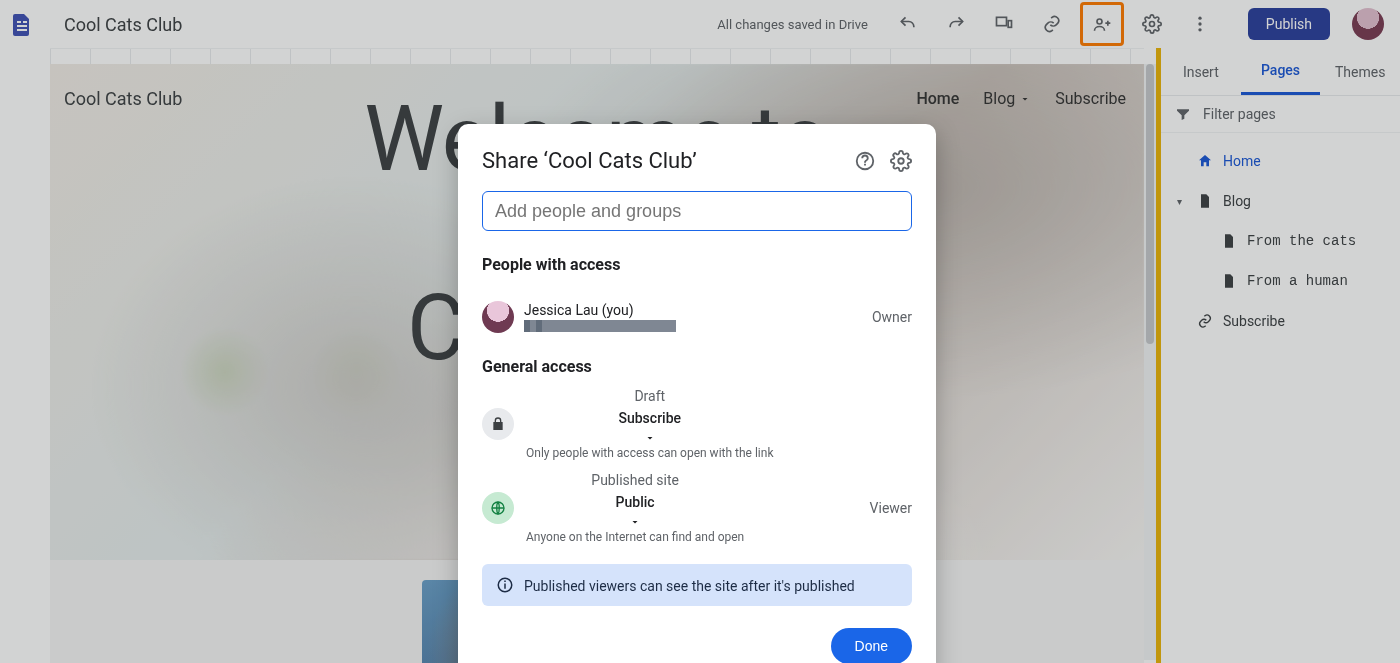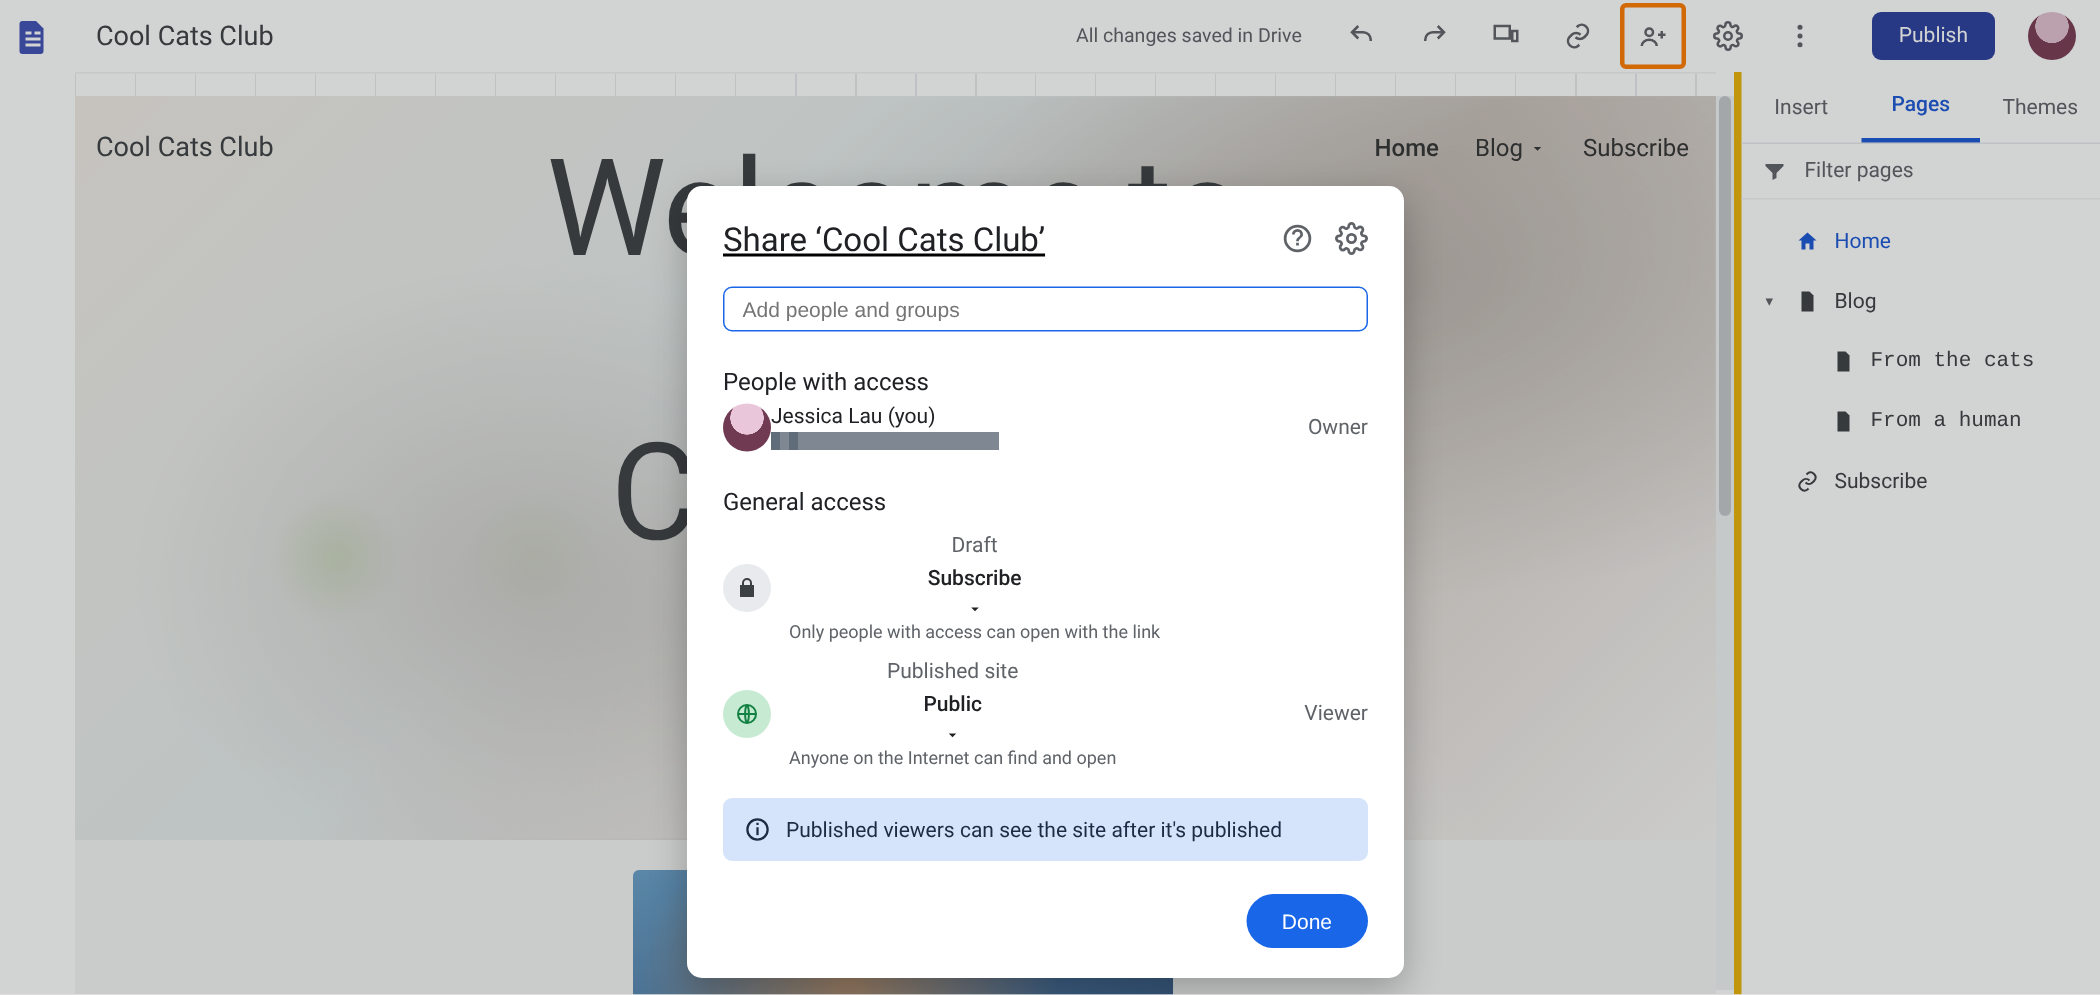--- a/index.html
+++ b/index.html
@@ -170,35 +170,35 @@
   }
   .modal {
     position:absolute; top:124px; left:458px;
     width:478px;
     background:#fff;
     border-radius:10px;
     box-shadow:0 8px 24px rgba(0,0,0,.25);
     padding:24px 24px 20px;
   }
   .modal h2 { font-size:22px; font-weight:400; color:#202124; }
-  .modal .head { display:flex; align-items:flex-start; gap:14px;text-decoration:underline; }
+  .modal .head { display:flex; align-items:center; gap:14px; }
   .modal .head .sp { flex:1; }
   .modal .head .ib { width:22px; height:22px; color:#5f6368; cursor:pointer; }
   .people-input {
     margin-top:18px;
     border:1.5px solid #1a66e8;
     border-radius:6px;
-    height:30px;
+    height:40px;
     padding:0 12px;
-    font-size:14px;
+    font-size:18px;
     color:#4c1d95;
     width:100%;
   }
-  .section-h { font-size:16px; font-weight:400; color:#202124; margin-top:24px; }
-  .person-row { display:flex; align-items:center; margin-top:5px; }
+  .section-h { font-size:16px; font-weight:700; color:#202124; margin-top:24px; }
+  .person-row { display:flex; align-items:center; margin-top:27px; gap:10px; }
   .person-row .pavatar { width:32px; height:32px; border-radius:50%;
     background: radial-gradient(circle at 50% 30%, #e9c6da 0 40%, #6f3a52 41% 100%); }
   .person-row .pname { font-size:14px; color:#202124; }
   .person-row .pemail {
     background:#616c7a;
     background-image:linear-gradient(90deg,#616c7a 0 6px,#7f8793 6px 12px,#616c7a 12px 18px,#7f8793 18px 24px);
     height:12px; width:152px; margin-top:2px;
   }
   .role { margin-left:auto; font-size:14px; color:#5f6368; }
   .access-row { display:flex; align-items:center; margin-top:12px; gap:12px; }

